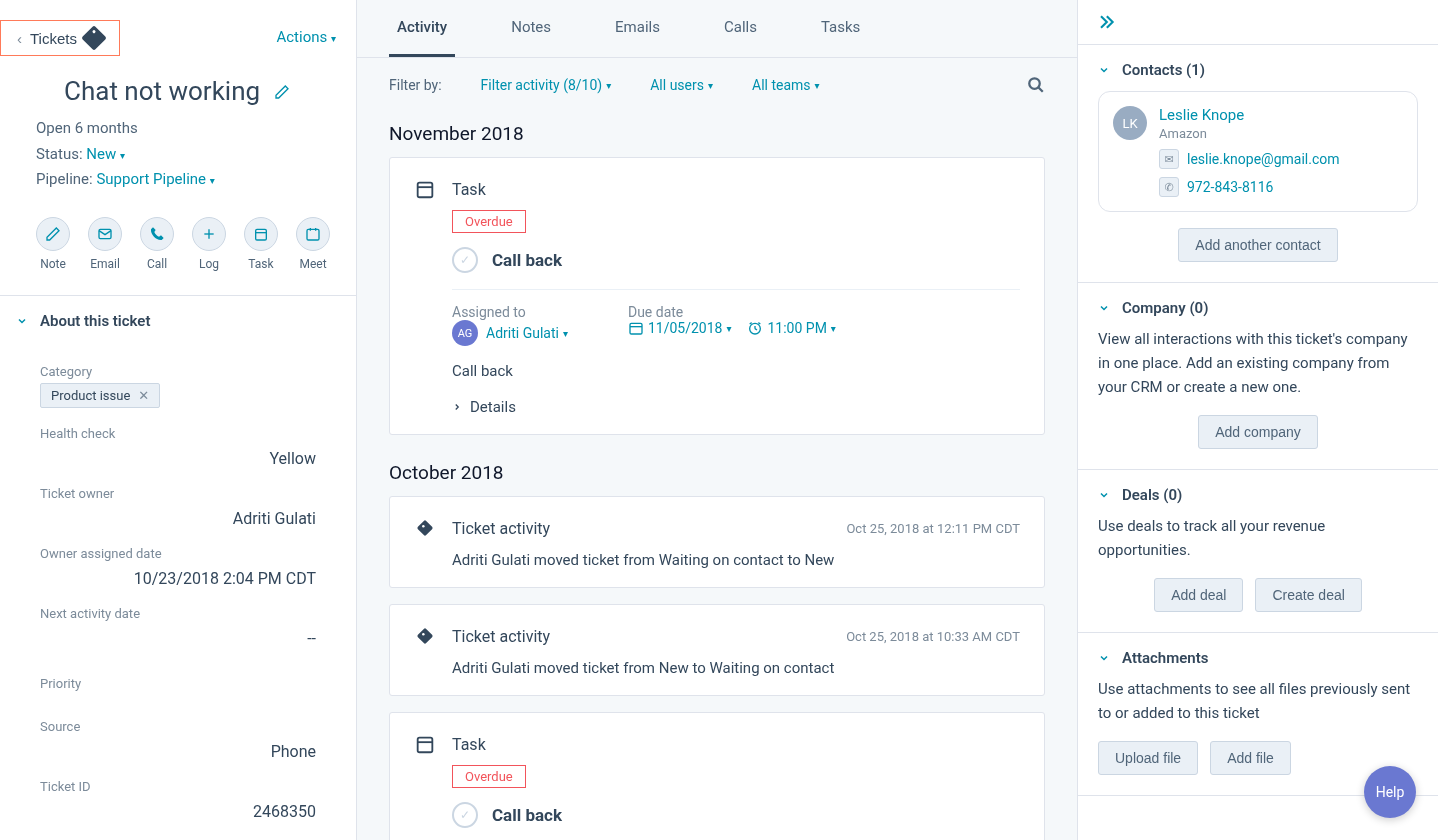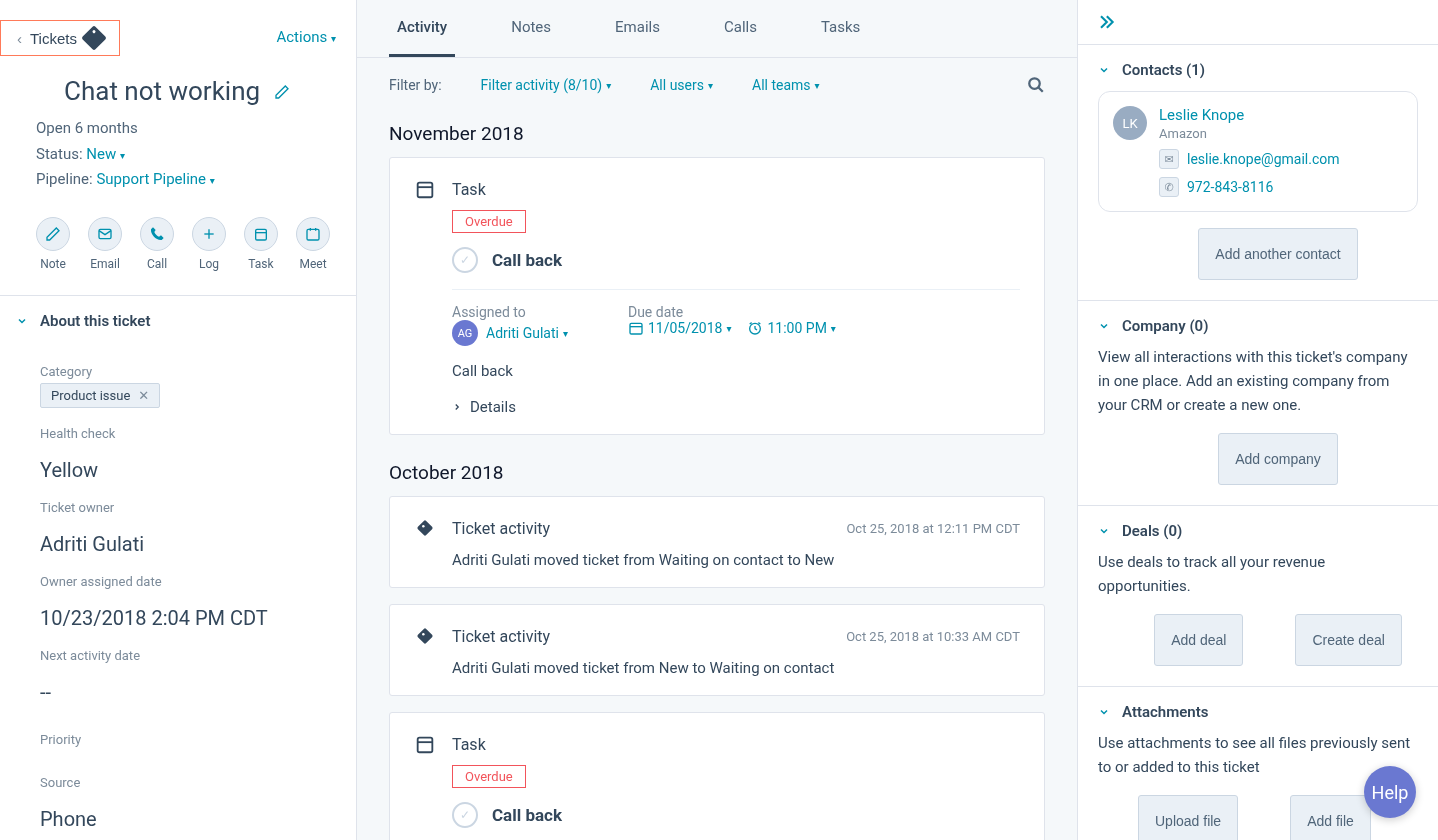--- a/index.html
+++ b/index.html
@@ -123,21 +123,21 @@
 }
 .section-header .title {
   font-weight: 600;
   color: #33475b;
   font-size: 15px;
 }
 .about-body {
   padding: 0 40px 20px 40px;
 }
 .prop-label { color: #7c8b9a; font-size: 13px; margin-top: 18px; }
-.prop-value { color: #33475b; font-size: 20px; margin-top: 17px; }
+.prop-value { color: #33475b; font-size: 16px; margin-top: 8px; text-align: right; }
 .tag-chip {
   display: inline-flex;
   align-items: center;
   gap: 8px;
   background: #eaf0f6;
   border: 1px solid #cbd6e2;
   padding: 4px 10px;
   border-radius: 2px;
   font-size: 13px;
   margin-top: 4px;
@@ -260,41 +260,40 @@
   flex-shrink:0;
 }
 .contact-name { color:#0091ae; font-size:15px; }
 .contact-company { color:#7c8b9a; font-size:13px; margin-top:2px; }
 .contact-line { display:flex; align-items:center; gap:8px; margin-top:8px; color:#0091ae; font-size:14px; cursor:pointer;}
 .contact-line .ic { width:20px; height:20px; background:#eaf0f6; color:#7c8b9a; display:flex; align-items:center; justify-content:center; border-radius:3px; font-size:11px; border:1px solid #cbd6e2;}
 .btn-secondary {
   background:#eaf0f6;
   border:1px solid #cbd6e2;
   color:#506579;
-  padding:17px 16px;
+  padding:8px 16px;
   border-radius:3px;
   font-size:14px;
   cursor:pointer;
   margin-top:16px;
-  margin-left:40px;
 }
 .btn-row { display:flex; gap:12px; justify-content:center; margin-top:16px;}
 .btn-row.left { justify-content:flex-start; }
 .section-desc { color:#33475b; font-size:15px; line-height:1.6; margin-top:10px; }
 .center-btn { display:flex; justify-content:center; }
 
 .help-fab {
   position:fixed;
   bottom:22px; right:22px;
   width:52px; height:52px;
   border-radius:50%;
   background:#6a78d1;
   color:#fff;
   display:flex; align-items:center; justify-content:center;
-  font-size:18px;
+  font-size:14px;
   cursor:pointer;
   box-shadow:0 2px 8px rgba(0,0,0,0.2);
 }
 .caret { font-size:10px; color:#0091ae; }
 svg { display:block; }
 </style>
 </head>
 <body>
 
 <div class="left-panel">

